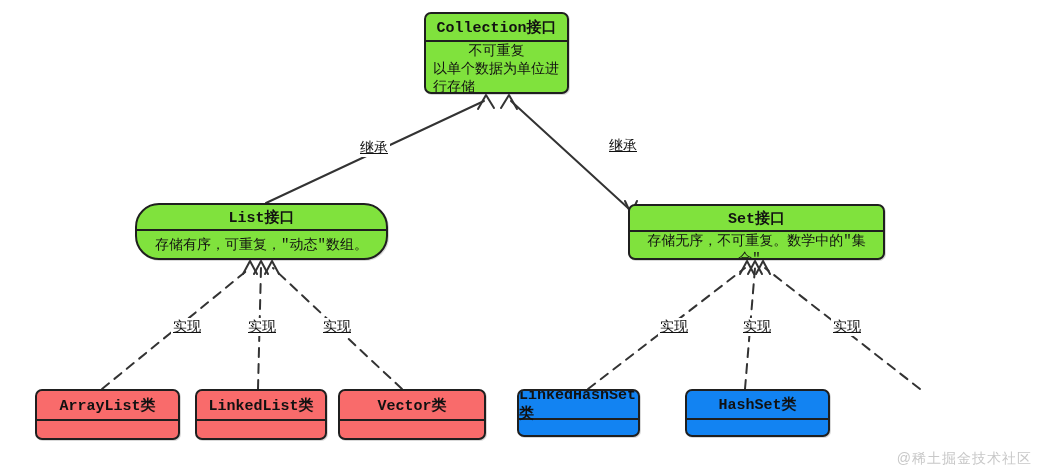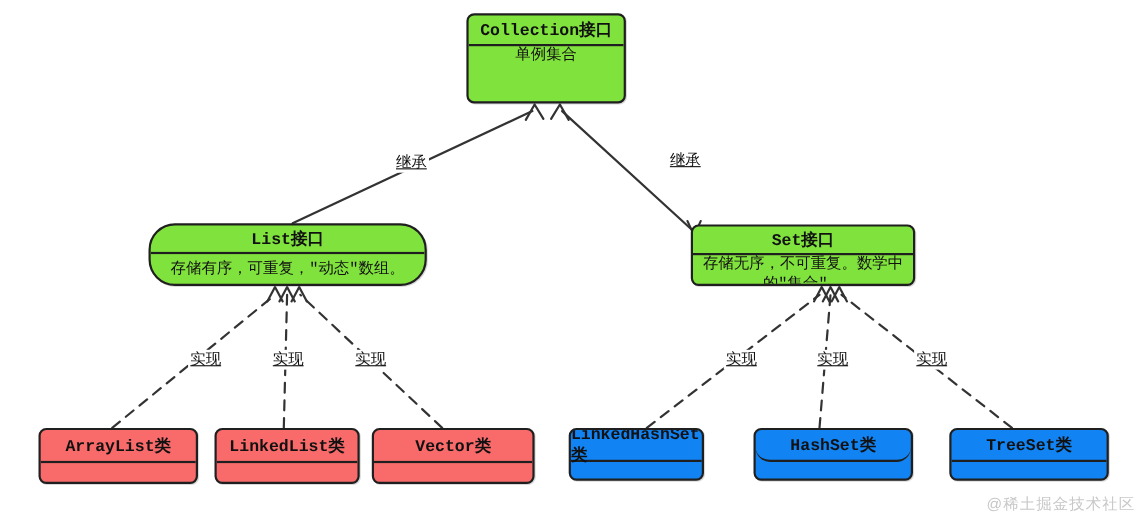--- a/index.html
+++ b/index.html
@@ -79,30 +79,31 @@
     <polyline points="265,274 272,261 279,274"></polyline>
 
     <polyline points="740,274 747,261 754,274"></polyline>
     <polyline points="748,274 755,261 762,274"></polyline>
     <polyline points="756,274 763,261 770,274"></polyline>
   </svg>
 
   <div class="uml-box green" style="left:424px;top:12px;width:145px;height:82px;">
     <div class="uml-header" style="height:28px;">Collection接口</div>
     <div class="uml-body multiline">
-      <div class="center-line">单例集合</div>
+      <div class="center-line">不可重复</div>
+      <div>以单个数据为单位进行存储</div>
     </div>
   </div>
 
   <div class="uml-box green" style="left:135px;top:203px;width:253px;height:57px;border-radius:24px;">
     <div class="uml-header" style="height:26px;">List接口</div>
     <div class="uml-body">存储有序，可重复，"动态"数组。</div>
   </div>
 
-  <div class="uml-box green" style="left:628px;top:204px;width:204px;height:56px;">
+  <div class="uml-box green" style="left:628px;top:204px;width:257px;height:56px;">
     <div class="uml-header" style="height:26px;">Set接口</div>
     <div class="uml-body">存储无序，不可重复。数学中的"集合"。</div>
   </div>
 
   <div class="uml-box red" style="left:35px;top:389px;width:145px;height:51px;">
     <div class="uml-header" style="height:30px;">ArrayList类</div>
     <div class="uml-body"></div>
   </div>
   <div class="uml-box red" style="left:195px;top:389px;width:132px;height:51px;">
     <div class="uml-header" style="height:30px;">LinkedList类</div>
@@ -111,25 +112,21 @@
   <div class="uml-box red" style="left:338px;top:389px;width:148px;height:51px;gap:12px;">
     <div class="uml-header" style="height:30px;">Vector类</div>
     <div class="uml-body"></div>
   </div>
 
   <div class="uml-box blue" style="left:517px;top:389px;width:123px;height:48px;">
     <div class="uml-header" style="height:29px;">LinkedHashSet类</div>
     <div class="uml-body"></div>
   </div>
   <div class="uml-box blue" style="left:685px;top:389px;width:145px;height:48px;">
-    <div class="uml-header" style="height:29px;border-radius:13px;">HashSet类</div>
-    <div class="uml-body"></div>
-  </div>
-  <div class="uml-box blue" style="left:863px;top:389px;width:145px;height:48px;">
-    <div class="uml-header" style="height:29px;">TreeSet类</div>
+    <div class="uml-header" style="height:29px;">HashSet类</div>
     <div class="uml-body"></div>
   </div>
 
   <span class="edge-label" style="left:358px;top:139px;">继承</span>
   <span class="edge-label" style="left:607px;top:137px;">继承</span>
   <span class="edge-label centered" style="left:187px;top:318px;">实现</span>
   <span class="edge-label centered" style="left:262px;top:318px;">实现</span>
   <span class="edge-label centered" style="left:337px;top:318px;">实现</span>
   <span class="edge-label centered" style="left:674px;top:318px;">实现</span>
   <span class="edge-label centered" style="left:757px;top:318px;">实现</span>

